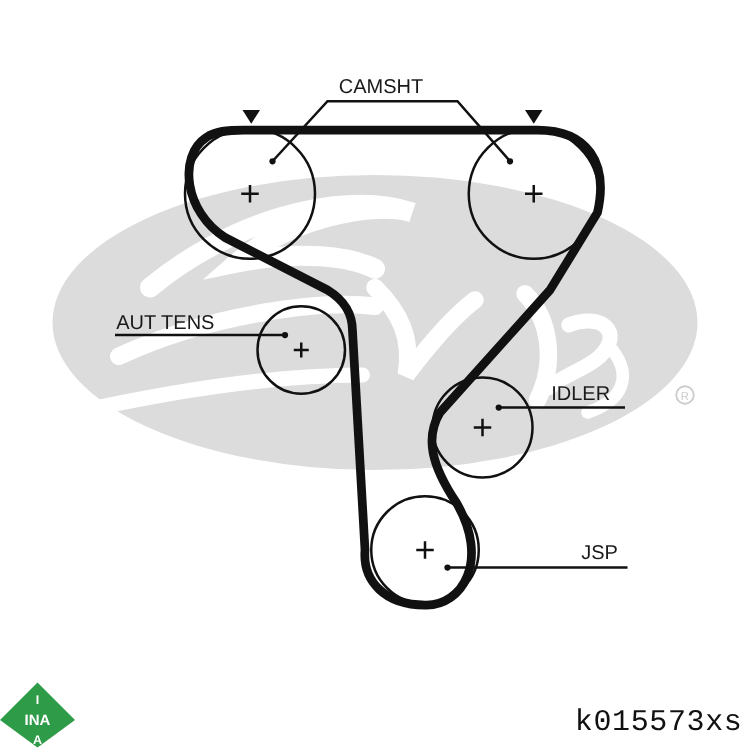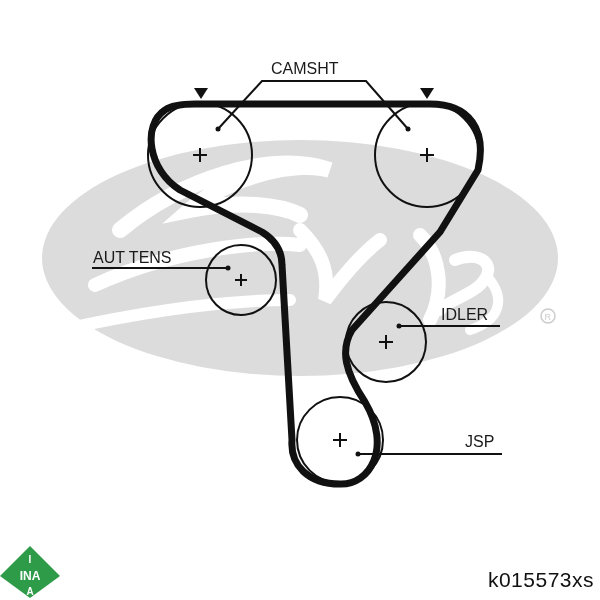--- a/index.html
+++ b/index.html
@@ -1,20 +1,20 @@
 <!DOCTYPE html>
 <html><head>
   <meta charset="utf-8">
   <style>
     html, body { margin: 0; padding: 0; background: #ffffff; }
     body { width: 600px; height: 600px; position: relative; overflow: hidden; font-family: "Liberation Sans", sans-serif; }
     .stage { position: absolute; left: 0; top: 0; width: 600px; height: 600px; }
     svg text { font-family: "Liberation Sans", sans-serif; }
     .label { font-size: 16px; fill: #1a1a1a; }
-    .part-number { position: absolute; right: 6px; bottom: 8px; font-size: 21px; color: #111; letter-spacing: 0.5px; font-family: Liberation Sans, sans-serif; }
+    .part-number { position: absolute; right: 6px; bottom: 8px; font-size: 24px; color: #111; letter-spacing: 0.5px; font-family: Liberation Mono, monospace; }
   </style>
 </head>
 <body>
 
 <div class="stage">
 <svg width="600" height="600" viewBox="0 0 600 600" xmlns="http://www.w3.org/2000/svg">
 
   <g>
     <ellipse cx="300" cy="258" rx="258" ry="118" fill="#dcdcdc"></ellipse>
 

